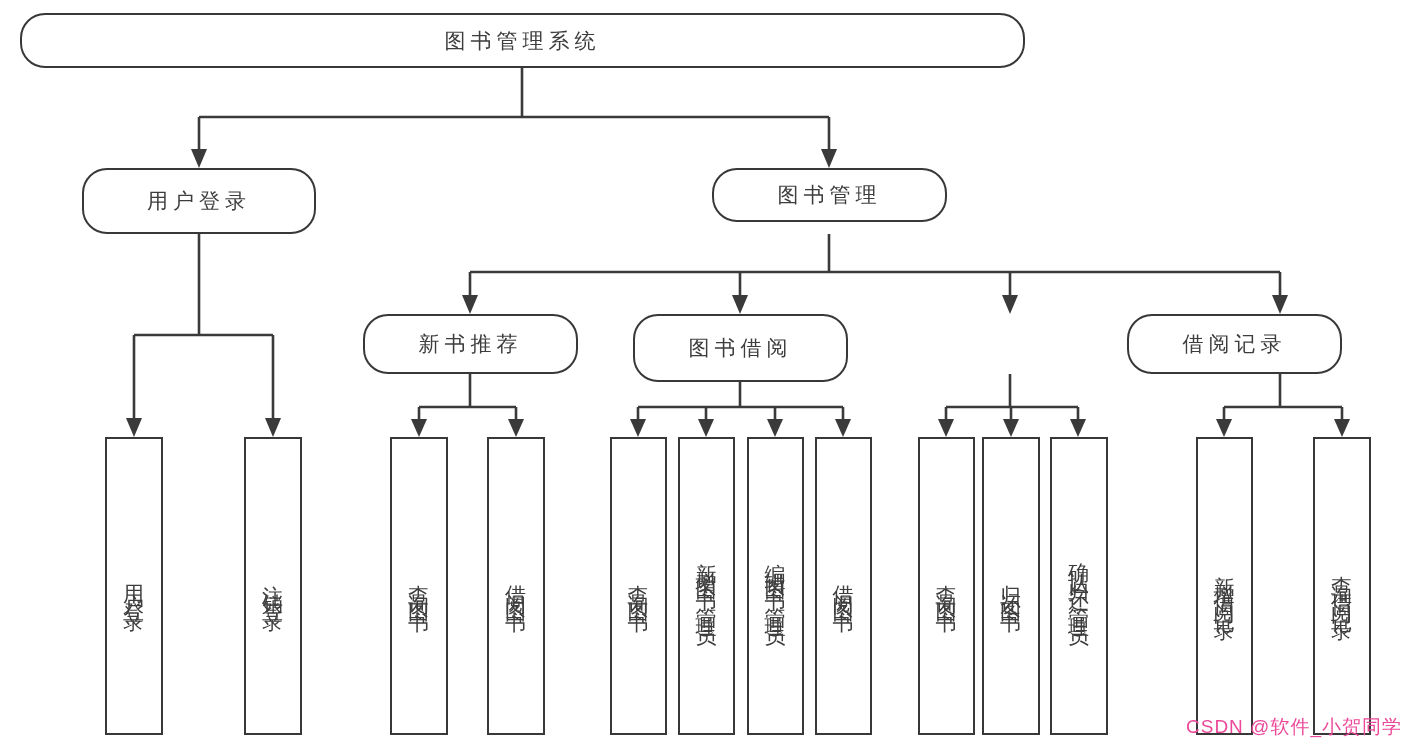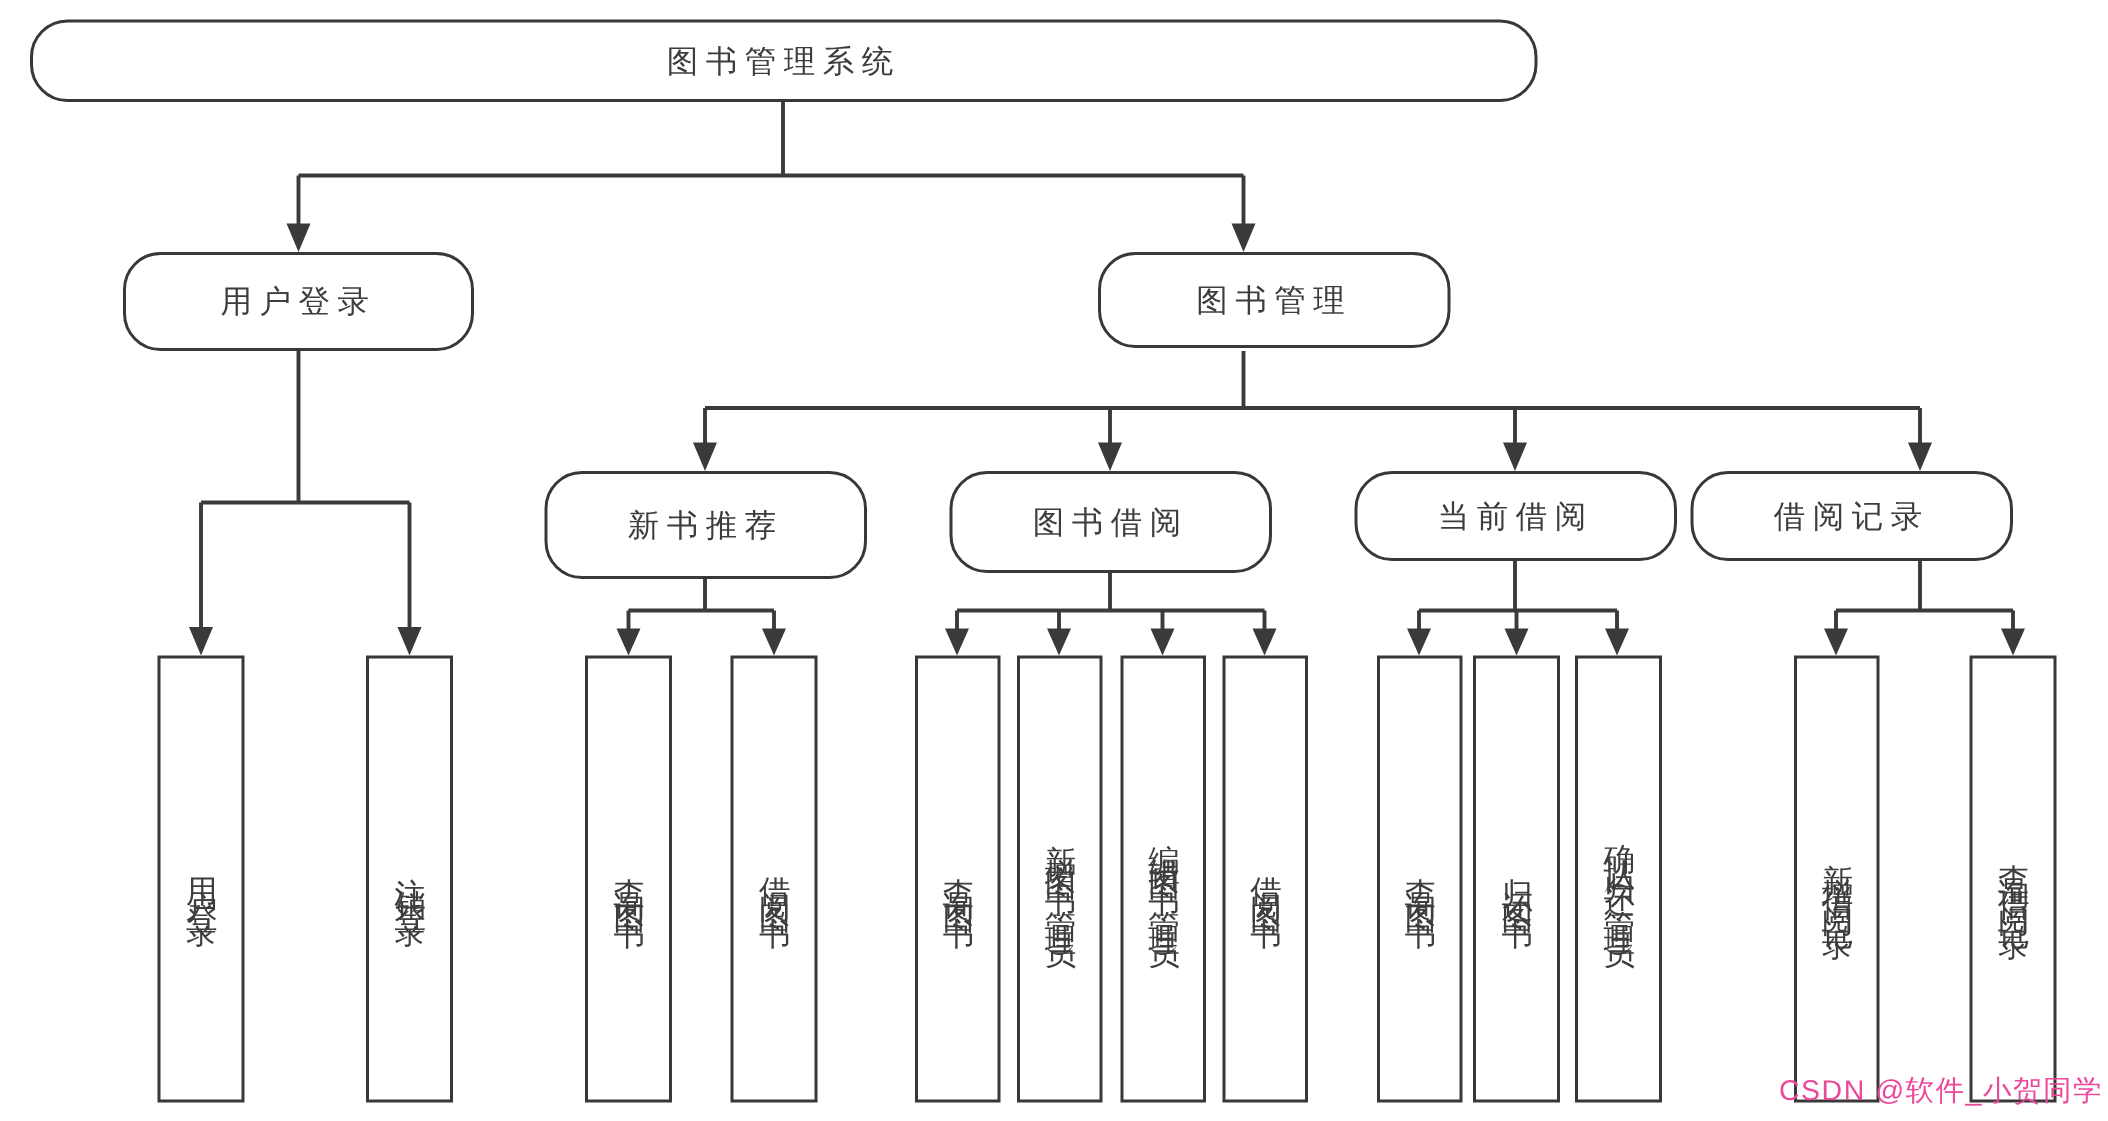--- a/index.html
+++ b/index.html
@@ -116,25 +116,24 @@
     <path class="wire" d="M1224 407 H1342"></path>
     <path class="wire" d="M1224 407 V420"></path>
     <polygon class="head" points="1216,419 1232,419 1224,437"></polygon>
     <path class="wire" d="M1342 407 V420"></path>
     <polygon class="head" points="1334,419 1350,419 1342,437"></polygon>
   </svg>
 
   <div class="box h-box" style="left:20px; top:13px; width:1005px; height:55px;">图书管理系统</div>
 
   <div class="box h-box" style="left:82px; top:168px; width:234px; height:66px;">用户登录</div>
-  <div class="box h-box" style="left:712px; top:168px; width:235px; height:64px;margin-left:20px;">图书管理</div>
+  <div class="box h-box" style="left:712px; top:168px; width:235px; height:54px;">图书管理</div>
 
-  <div class="box h-box" style="left:363px; top:314px; width:215px; height:72px;">新书推荐</div>
+  <div class="box h-box" style="left:363px; top:314px; width:215px; height:60px;">新书推荐</div>
   <div class="box h-box" style="left:633px; top:314px; width:215px; height:68px;">图书借阅</div>
-  <div class="box h-box" style="left:903px; top:314px; width:215px; height:60px;">当前借阅</div>
   <div class="box h-box" style="left:1127px; top:314px; width:215px; height:60px;">借阅记录</div>
 
   <div class="box v-box" style="left:105px; top:437px; width:58px; height:298px;">用户登录</div>
   <div class="box v-box" style="left:244px; top:437px; width:58px; height:298px;">注销登录</div>
 
   <div class="box v-box" style="left:390px; top:437px; width:58px; height:298px;">查询图书</div>
   <div class="box v-box" style="left:487px; top:437px; width:58px; height:298px;">借阅图书</div>
 
   <div class="box v-box" style="left:610px; top:437px; width:57px; height:298px;">查询图书</div>
   <div class="box v-box" style="left:678px; top:437px; width:57px; height:298px;">新增图书（管理员）</div>

